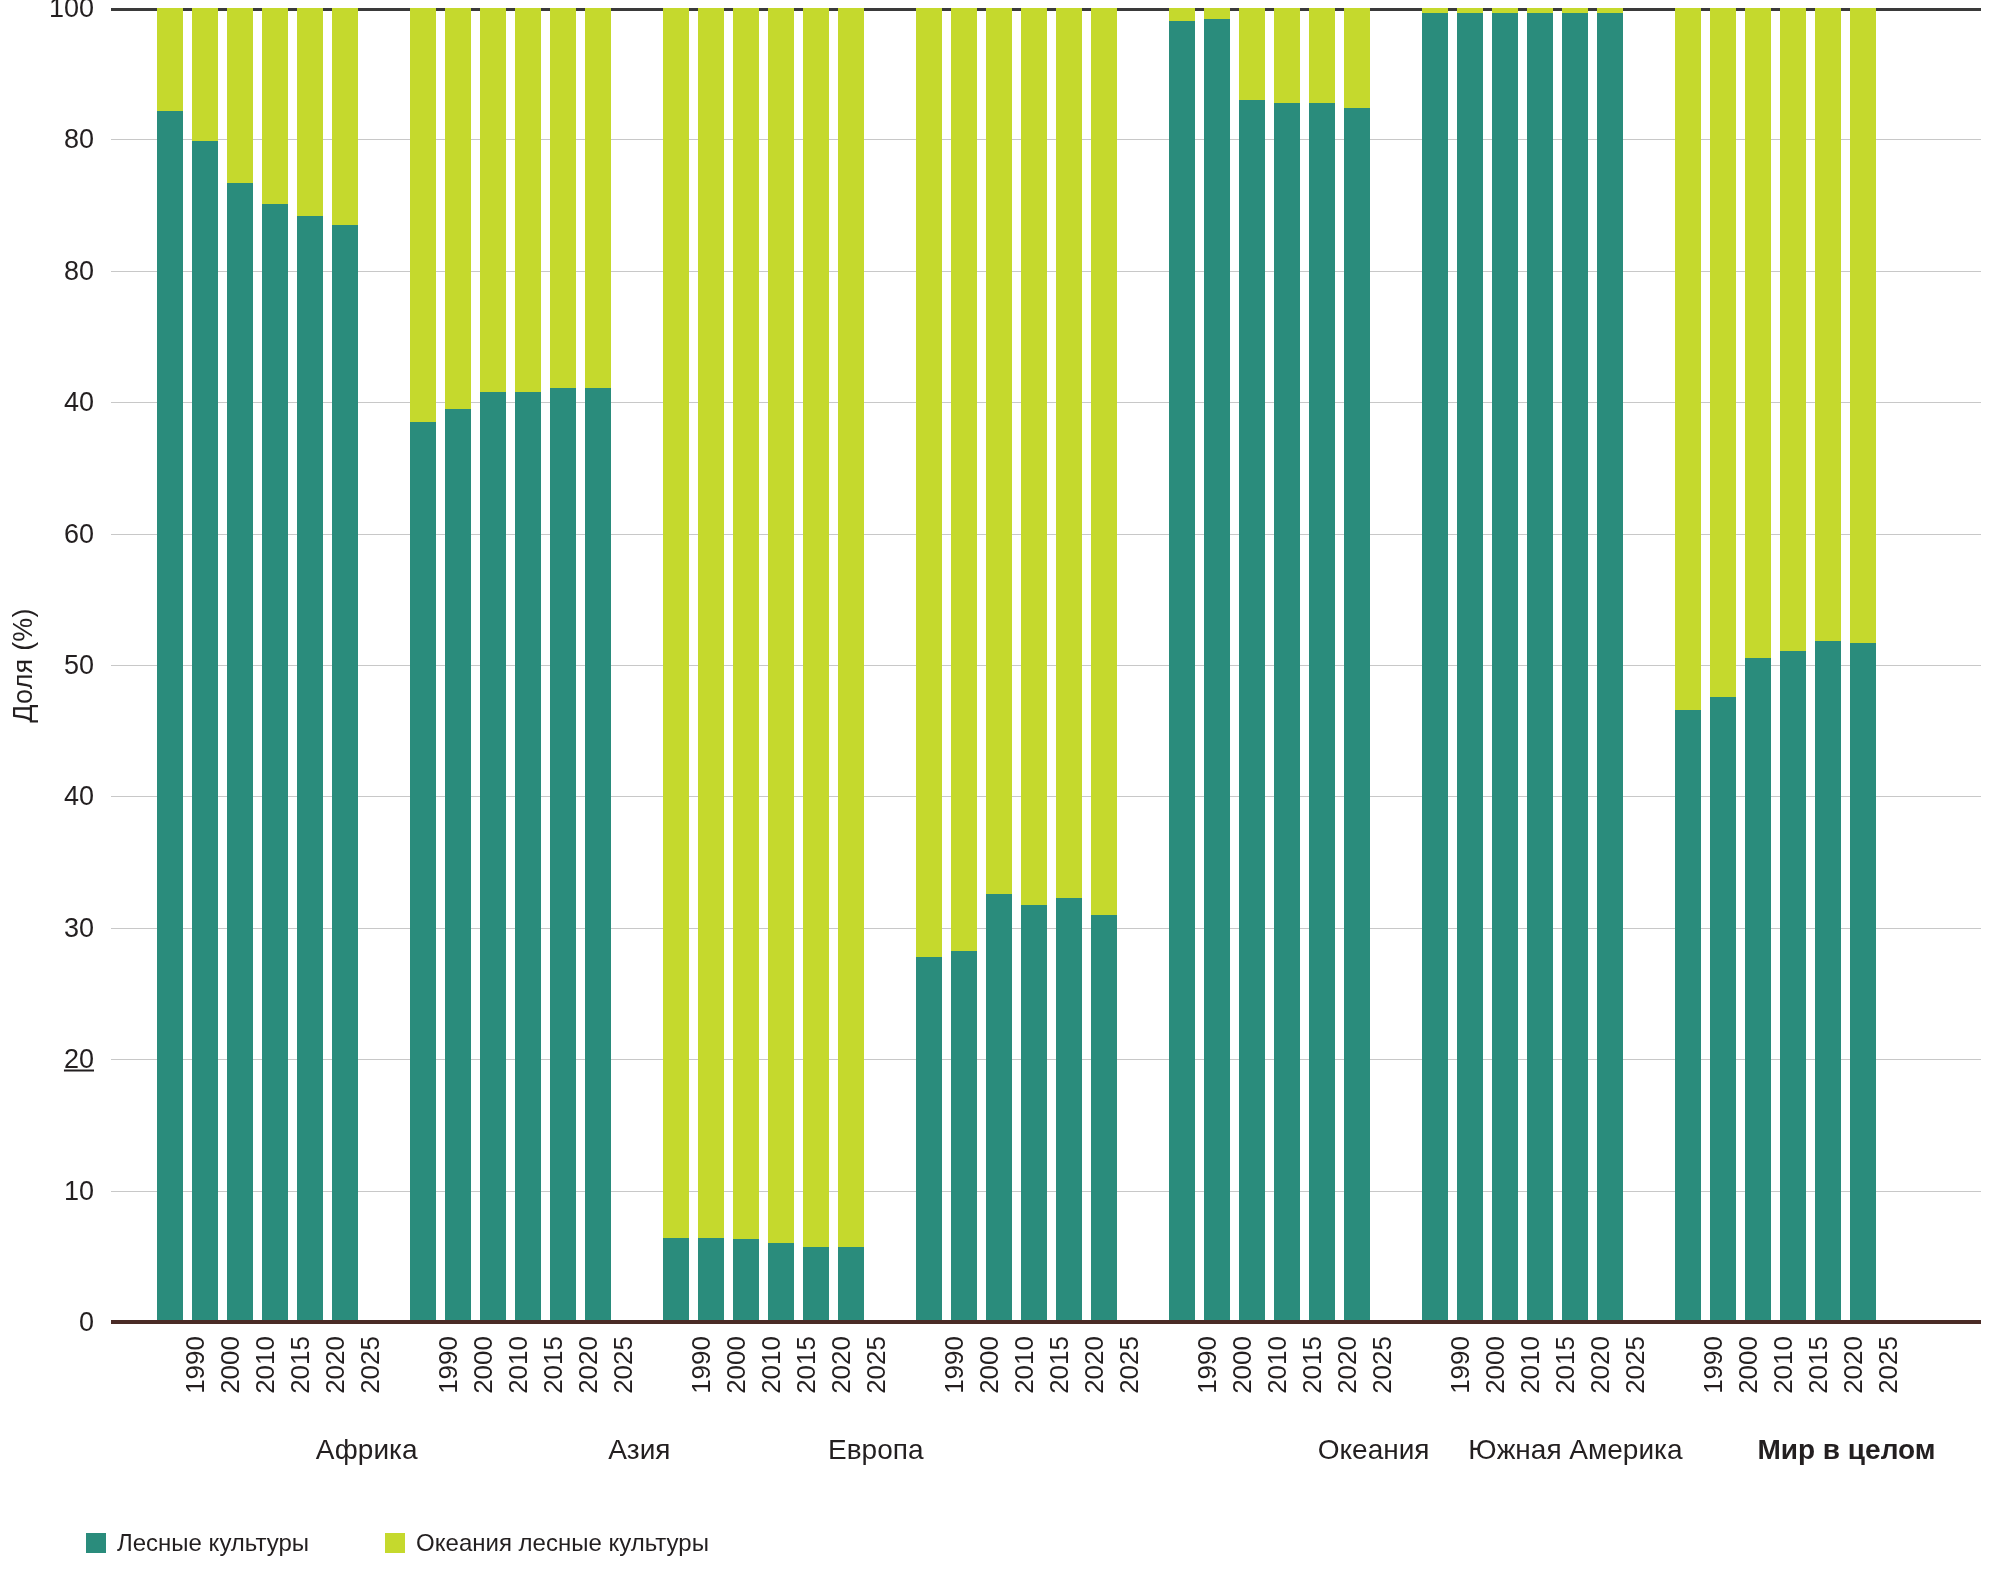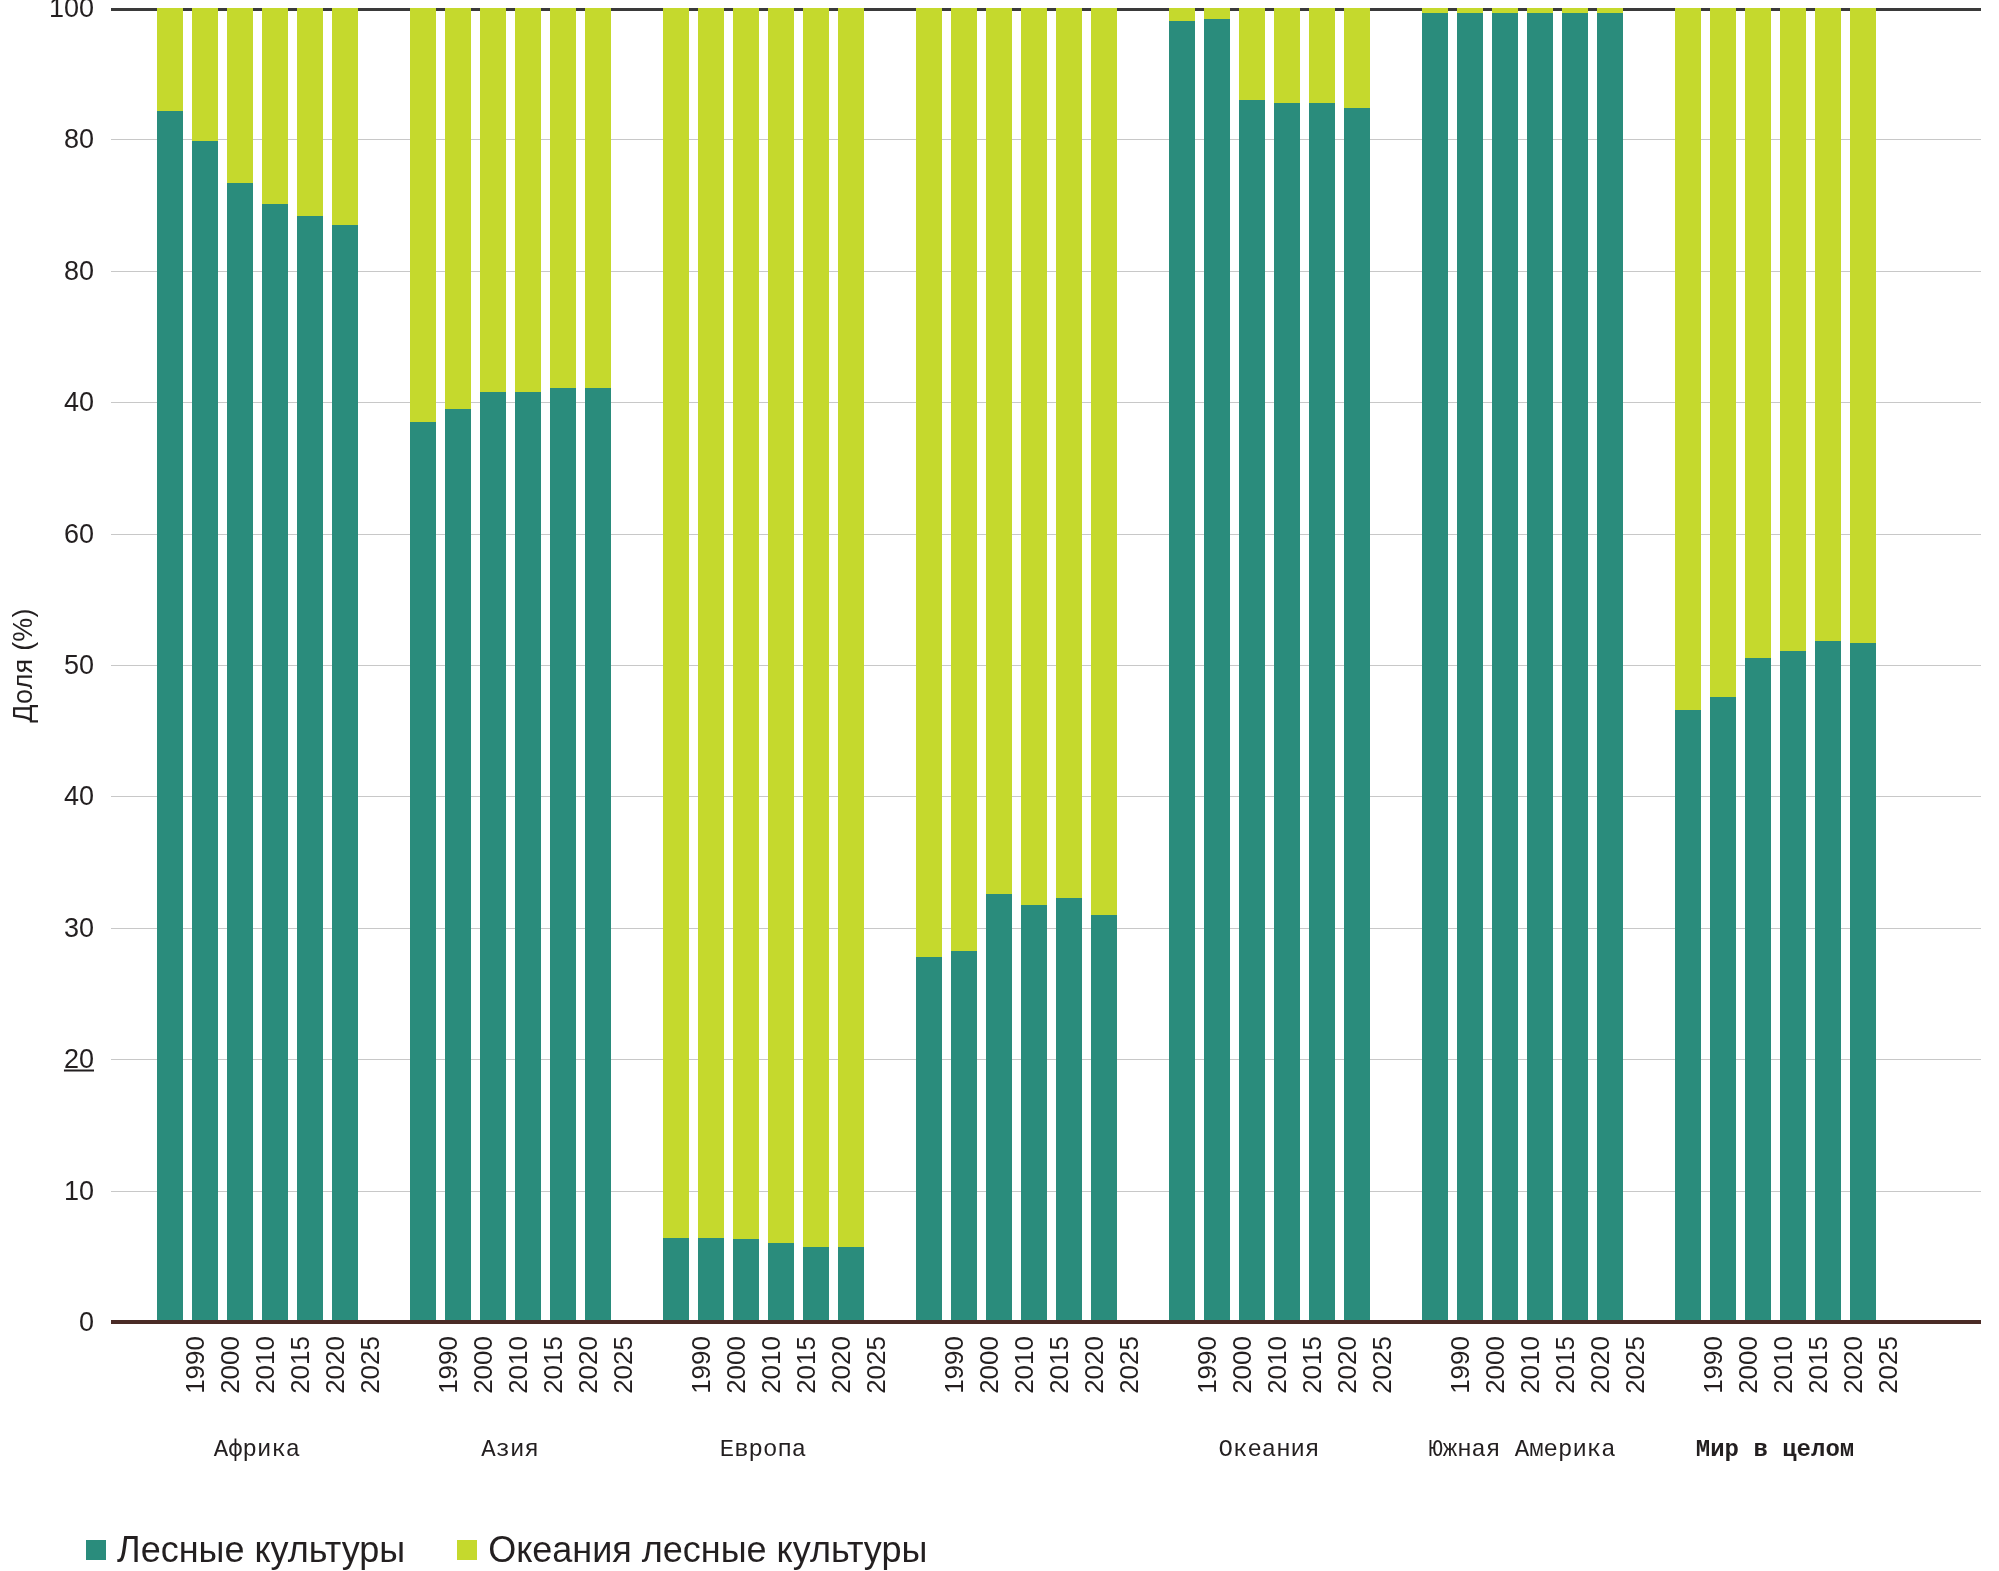--- a/index.html
+++ b/index.html
@@ -143,37 +143,36 @@
   #group-labels {
     position: absolute;
     left: 111px;
     top: 1432px;
     width: 1870px;
     height: 110px;
   }
   .glabel {
     position: absolute;
     top: 0;
-    text-align: center;
-    font-size: 24px;
+    text-align: right;
+    font-size: 28px;
     line-height: 35px;
     white-space: pre-line;
-    font-family: Liberation Mono, monospace;
   }
   .glabel.bold { font-weight: bold; }
 
   
   #legend {
     position: absolute;
     left: 86px;
     top: 1529px;
     display: flex;
     align-items: center;
-    gap: 52px;
-    font-size: 36px;
+    gap: 76px;
+    font-size: 24px;
   }
   .legend-item {
     display: flex;
     align-items: center;
     gap: 11px;
   }
   .legend-swatch {
     width: 20px;
     height: 20px;
     display: inline-block;

